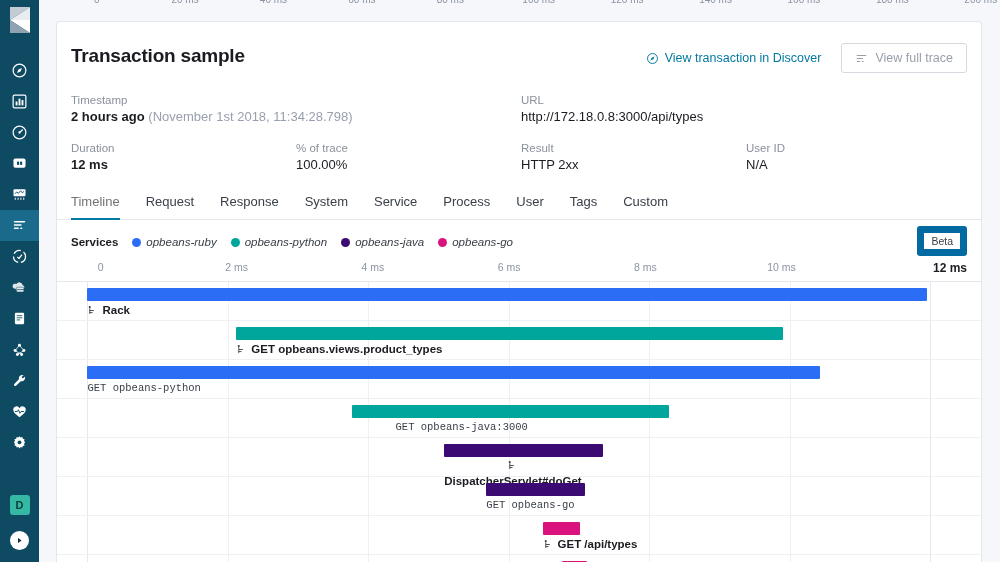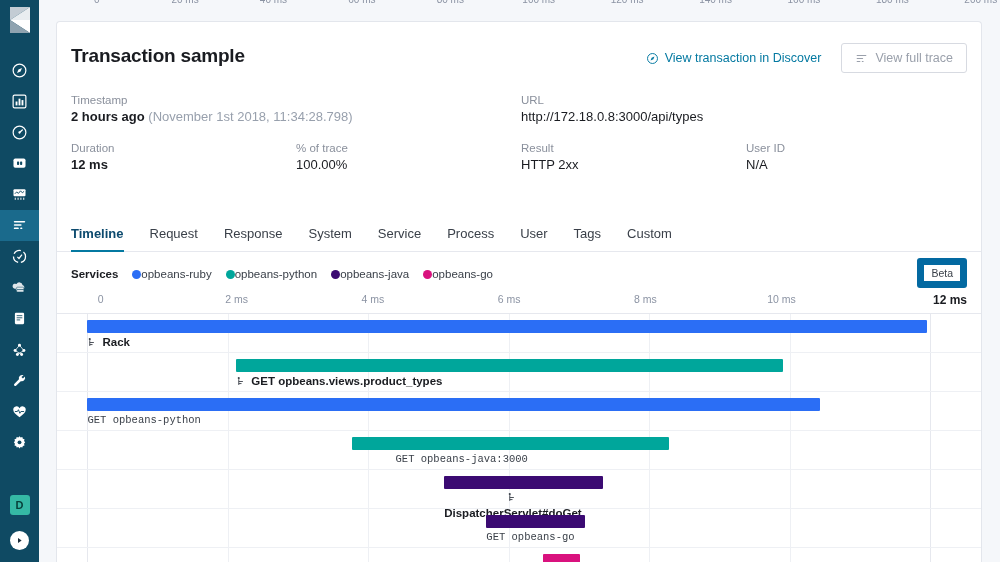--- a/index.html
+++ b/index.html
@@ -112,34 +112,34 @@
     padding: 22px 14px 0 14px;
     border-bottom: 1px solid #e6e8ee;
     margin: 0 0 0 0;
   }
   .tab {
     font-size: 13px; color: #3a4049;
     padding: 0 13px 10px 13px;
     cursor: pointer; position: relative;
   }
   .tab:first-child { padding-left: 0; }
-  .tab.active { color: #0c4a6e; font-weight: bold; margin-top: 32px; }
+  .tab.active { color: #737373; font-weight: normal; }
   .tab.active::after {
     content: ""; position: absolute; left: 0; right: 13px; bottom: -1px;
     height: 2px; background: #0479a1;
   }
 
   
   .legend-row {
     display: flex; align-items: center; gap: 14px;
     padding: 16px 14px 0 14px;
     position: relative;
   }
   .legend-title { font-size: 11.5px; font-weight: bold; color: #1a1c21; }
-  .legend-item { display: flex; align-items: center; font-size: 11.5px; color: #3a4049; }
+  .legend-item { display: flex; align-items: center; gap: 5px; font-size: 11.5px; color: #3a4049; font-style: italic; }
   .dot { width: 9px; height: 9px; border-radius: 50%; display:block; }
   .beta-badge {
     position: absolute; right: 14px; top: 6px;
     border: 7px solid #0369a1; border-radius: 3px;
     font-size: 10.5px; color: #3a4049;
     padding: 2px 7px; background: #fff;
   }
 
   
   .waterfall { position: relative; margin: 13px 0 0 0; }

